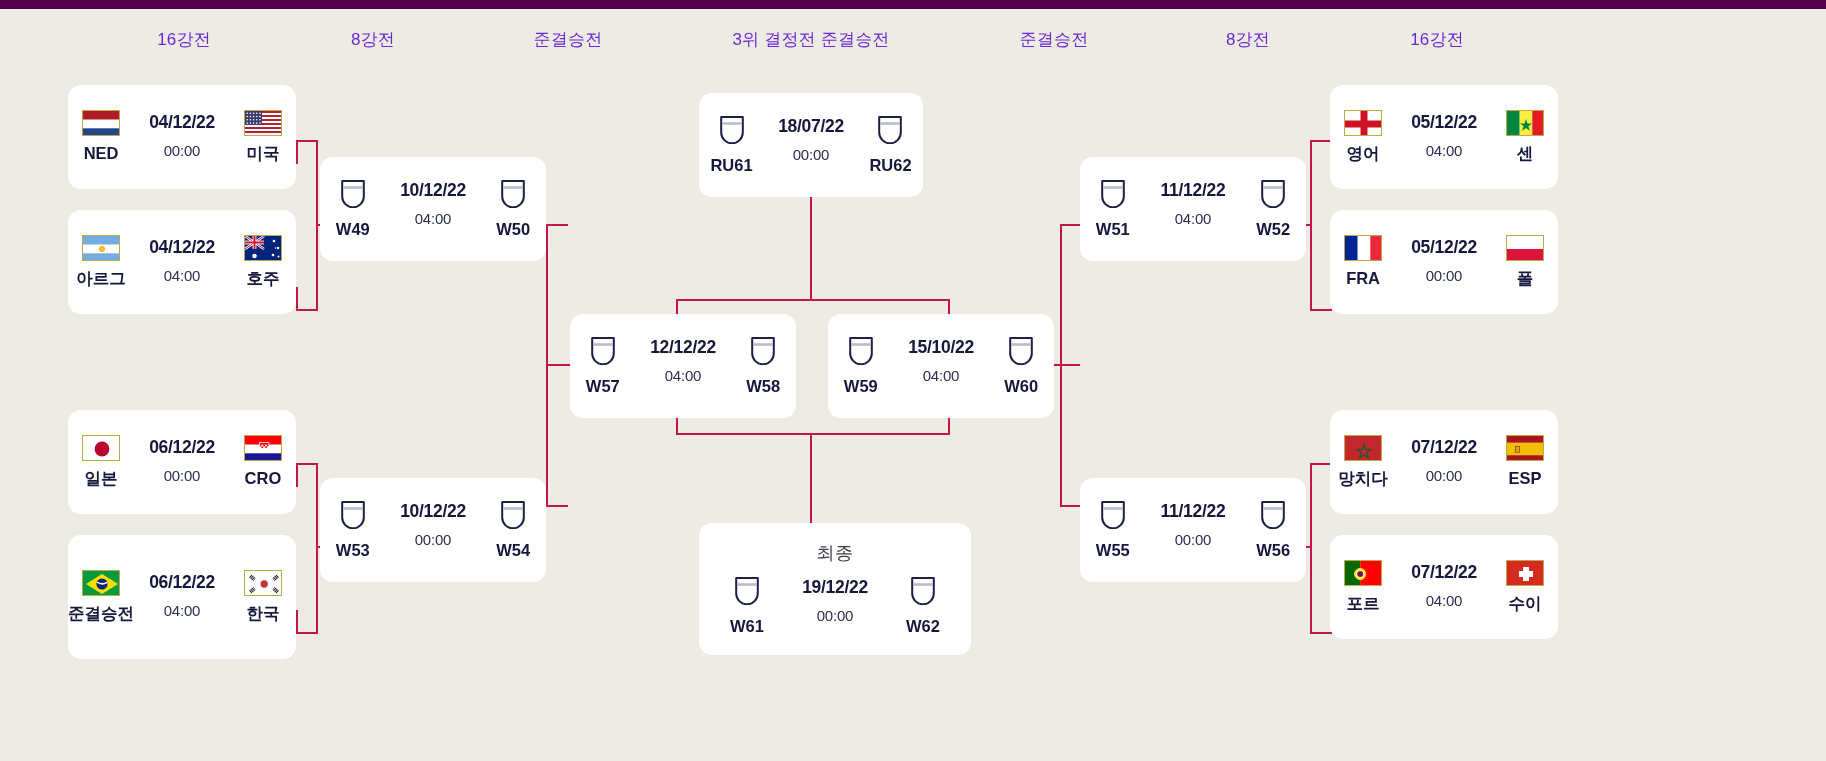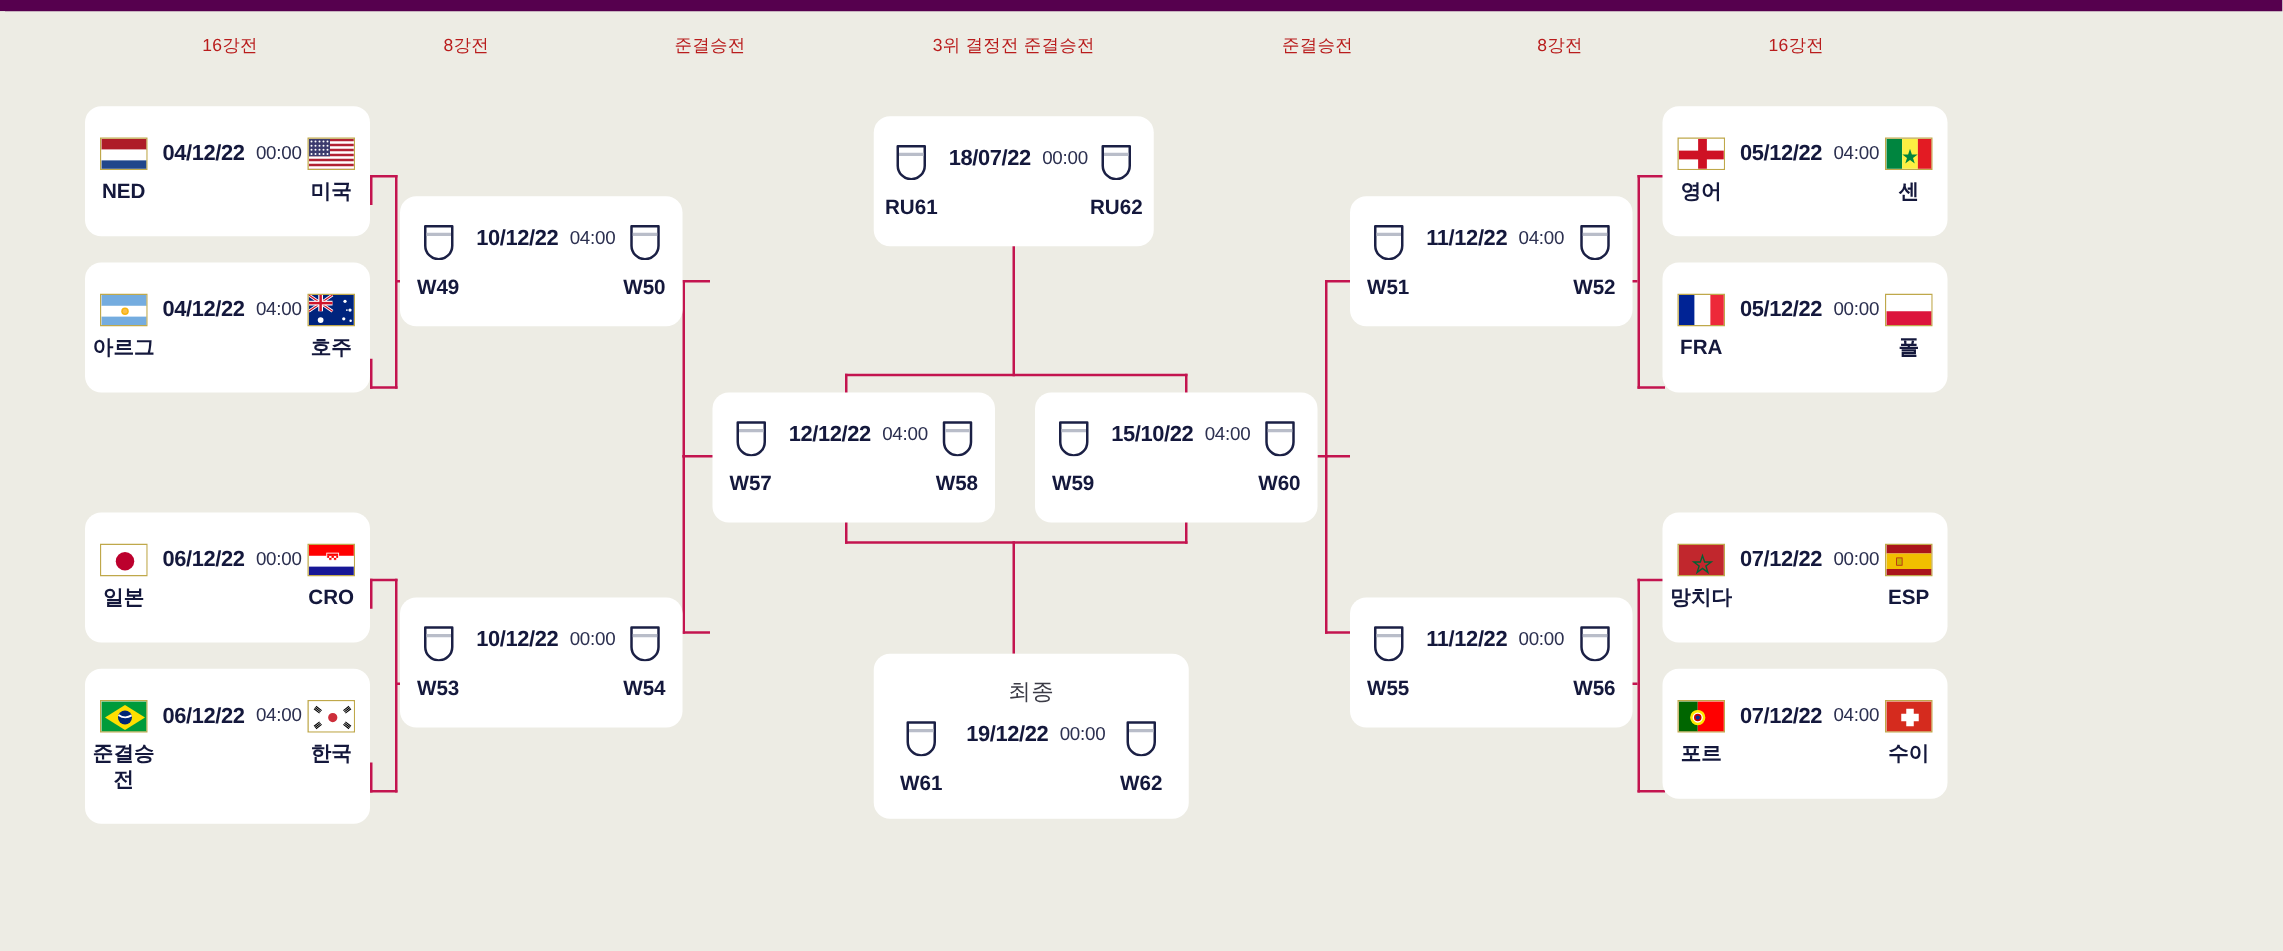--- a/index.html
+++ b/index.html
@@ -18,22 +18,22 @@
   }
   .leftedge {
     position: absolute; left: 0; top: 9px;
     width: 4px; height: 752px;
     background: #edece4;
   }
 
   
   .hdr {
     position: absolute;
-    font-size: 14px;
-    color: #b91c1c;
+    font-size: 17px;
+    color: #6d28d9;
     letter-spacing: 0.2px;
     white-space: nowrap;
     text-align: center;
     transform: translateX(-50%);
     top: 28px;
   }
 
   
   .card {
     position: absolute;
@@ -59,21 +59,21 @@
   .team {
     width: 72px;
     display: flex;
     flex-direction: column;
     align-items: center;
     gap: 7px;
   }
   .mid {
     width: 104px;
     display: flex;
-    flex-direction: row;
+    flex-direction: column;
     align-items: center;
     gap: 9px;
     padding-top: 2px;
   }
   .date {
     font-size: 17.5px;
     font-weight: bold;
     color: #14183c;
     letter-spacing: -0.3px;
     white-space: nowrap;
@@ -420,21 +420,21 @@
         </div>
         <div class="team">
           <span><svg class="shield" viewBox="0 0 28 30" width="28" height="30">
               <path d="M3.2 3 h21.6 v15.5 a10.8 10.8 0 0 1 -21.6 0 z" fill="#ffffff" stroke="#1b2045" stroke-width="2" stroke-linejoin="round"></path>
               <rect x="4.2" y="8.2" width="19.6" height="2.6" fill="#b9bdc9"></rect>
             </svg></span>
           <div class="tname">W60</div>
         </div>
       </div>
     </div>
-    <div class="card" style="left: 699px; top: 523px; width: 252px; height: 132px;">
+    <div class="card" style="left: 699px; top: 523px; width: 272px; height: 132px;">
       <div class="finallabel">최종</div>
       <div class="row">
         <div class="team">
           <span><svg class="shield" viewBox="0 0 28 30" width="28" height="30">
               <path d="M3.2 3 h21.6 v15.5 a10.8 10.8 0 0 1 -21.6 0 z" fill="#ffffff" stroke="#1b2045" stroke-width="2" stroke-linejoin="round"></path>
               <rect x="4.2" y="8.2" width="19.6" height="2.6" fill="#b9bdc9"></rect>
             </svg></span>
           <div class="tname">W61</div>
         </div>
         <div class="mid">

